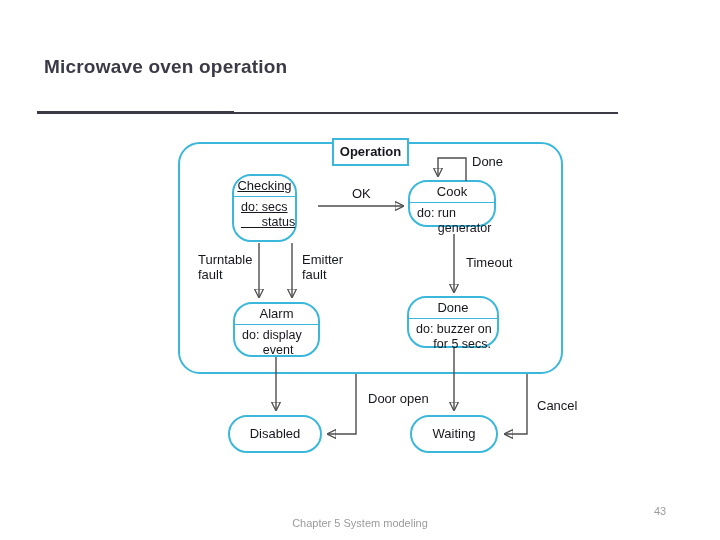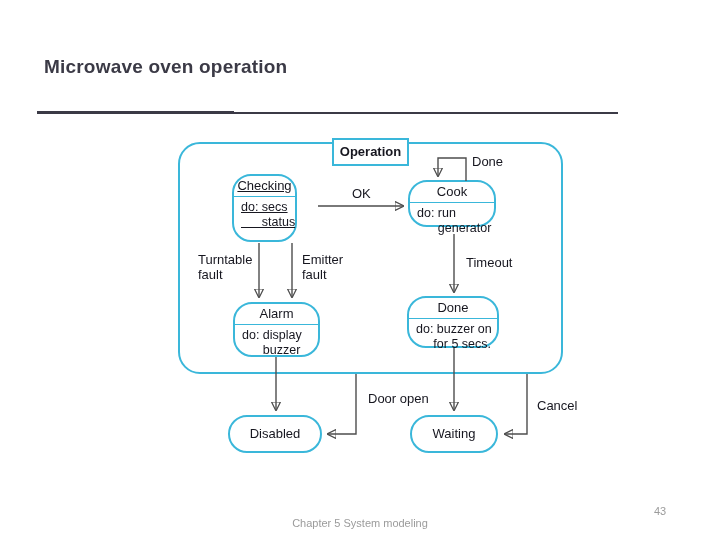--- a/index.html
+++ b/index.html
@@ -98,21 +98,21 @@
 
 <div class="abs state st-cook">
   <span class="st-name">Cook</span>
   <span class="st-action">do: run
       generator</span>
 </div>
 
 <div class="abs state st-alarm">
   <span class="st-name">Alarm</span>
   <span class="st-action">do: display
-      buzzer</span>
+      event</span>
 </div>
 
 <div class="abs state st-done">
   <span class="st-name">Done</span>
   <span class="st-action">do: buzzer on
      for 5 secs.</span>
 </div>
 
 <div class="abs state simple st-disabled">
   <span class="st-name">Disabled</span>

